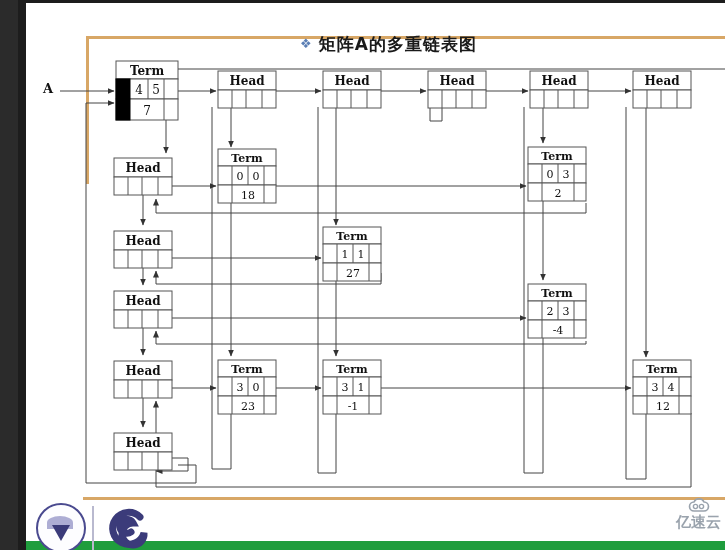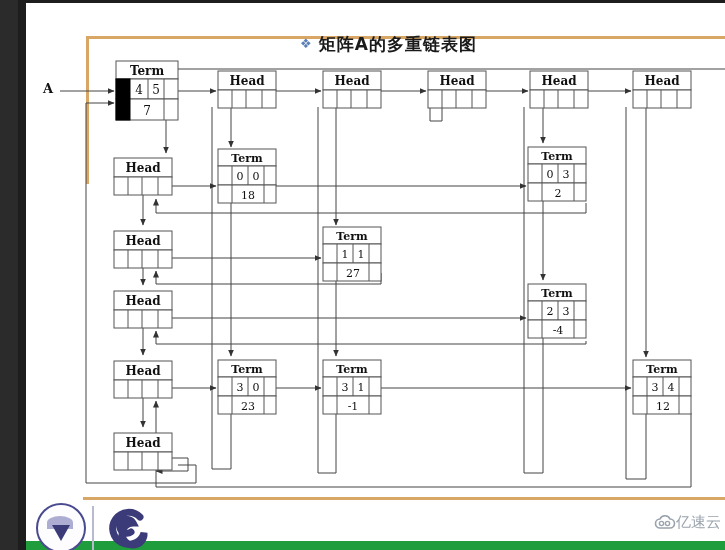--- a/index.html
+++ b/index.html
@@ -29,21 +29,21 @@
   .emblem:before{content:"";position:absolute;left:9px;top:11px;width:26px;height:13px;
           border-radius:50% 50% 0 0;background:#6b6bb0;opacity:.55;}
   .emblem:after{content:"";position:absolute;left:14px;top:20px;width:0;height:0;
           border-left:9px solid transparent;border-right:9px solid transparent;
           border-top:16px solid #3b3b7a;}
   .divider{width:2px;height:44px;background:#b9b9cf;}
   .spiral{width:52px;height:50px;position:relative;}
   .cap{position:absolute;left:12px;top:46px;font-size:5px;color:#3a3a7a;white-space:nowrap;
        font-family:"DejaVu Sans",sans-serif;}
   #watermark{position:absolute;right:18px;bottom:18px;display:flex;align-items:center;
-     color:#9aa3ad;font-family:"DejaVu Sans",sans-serif;font-size:15px;font-weight:normal;}
+     color:#9aa3ad;font-family:"DejaVu Sans",sans-serif;font-size:15px;font-weight:bold;flex-direction:column;}
   text{font-family:"DejaVu Serif",serif;}
 </style>
 </head>
 <body>
 
 <div id="slide">
 
   <div class="tan-v"></div>
   <div class="tan-h"></div>
   <div class="tan-foot"></div>

